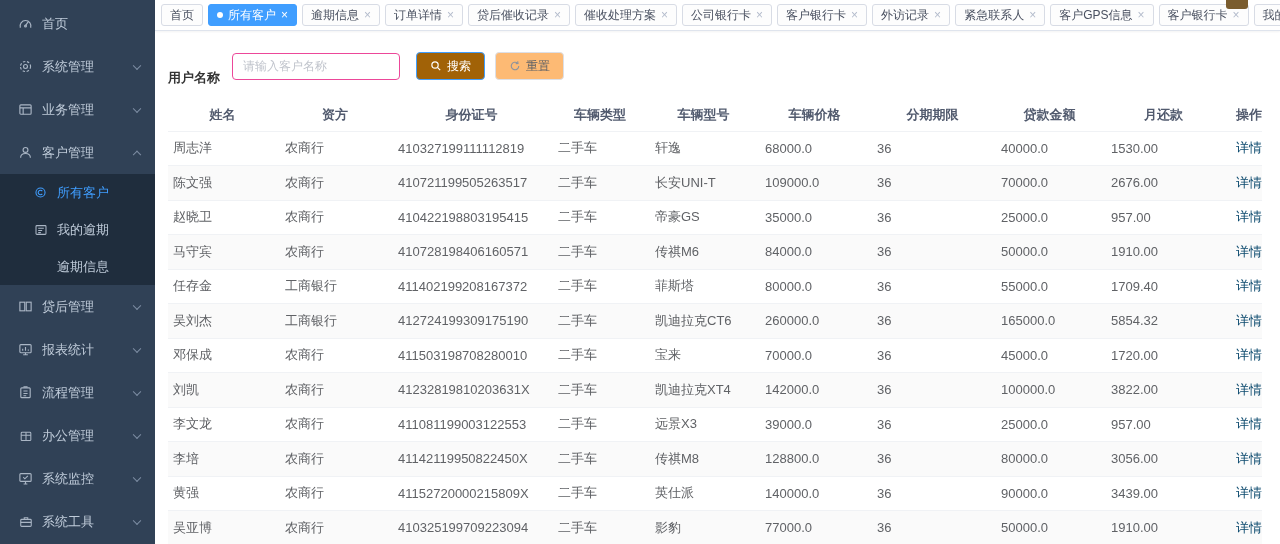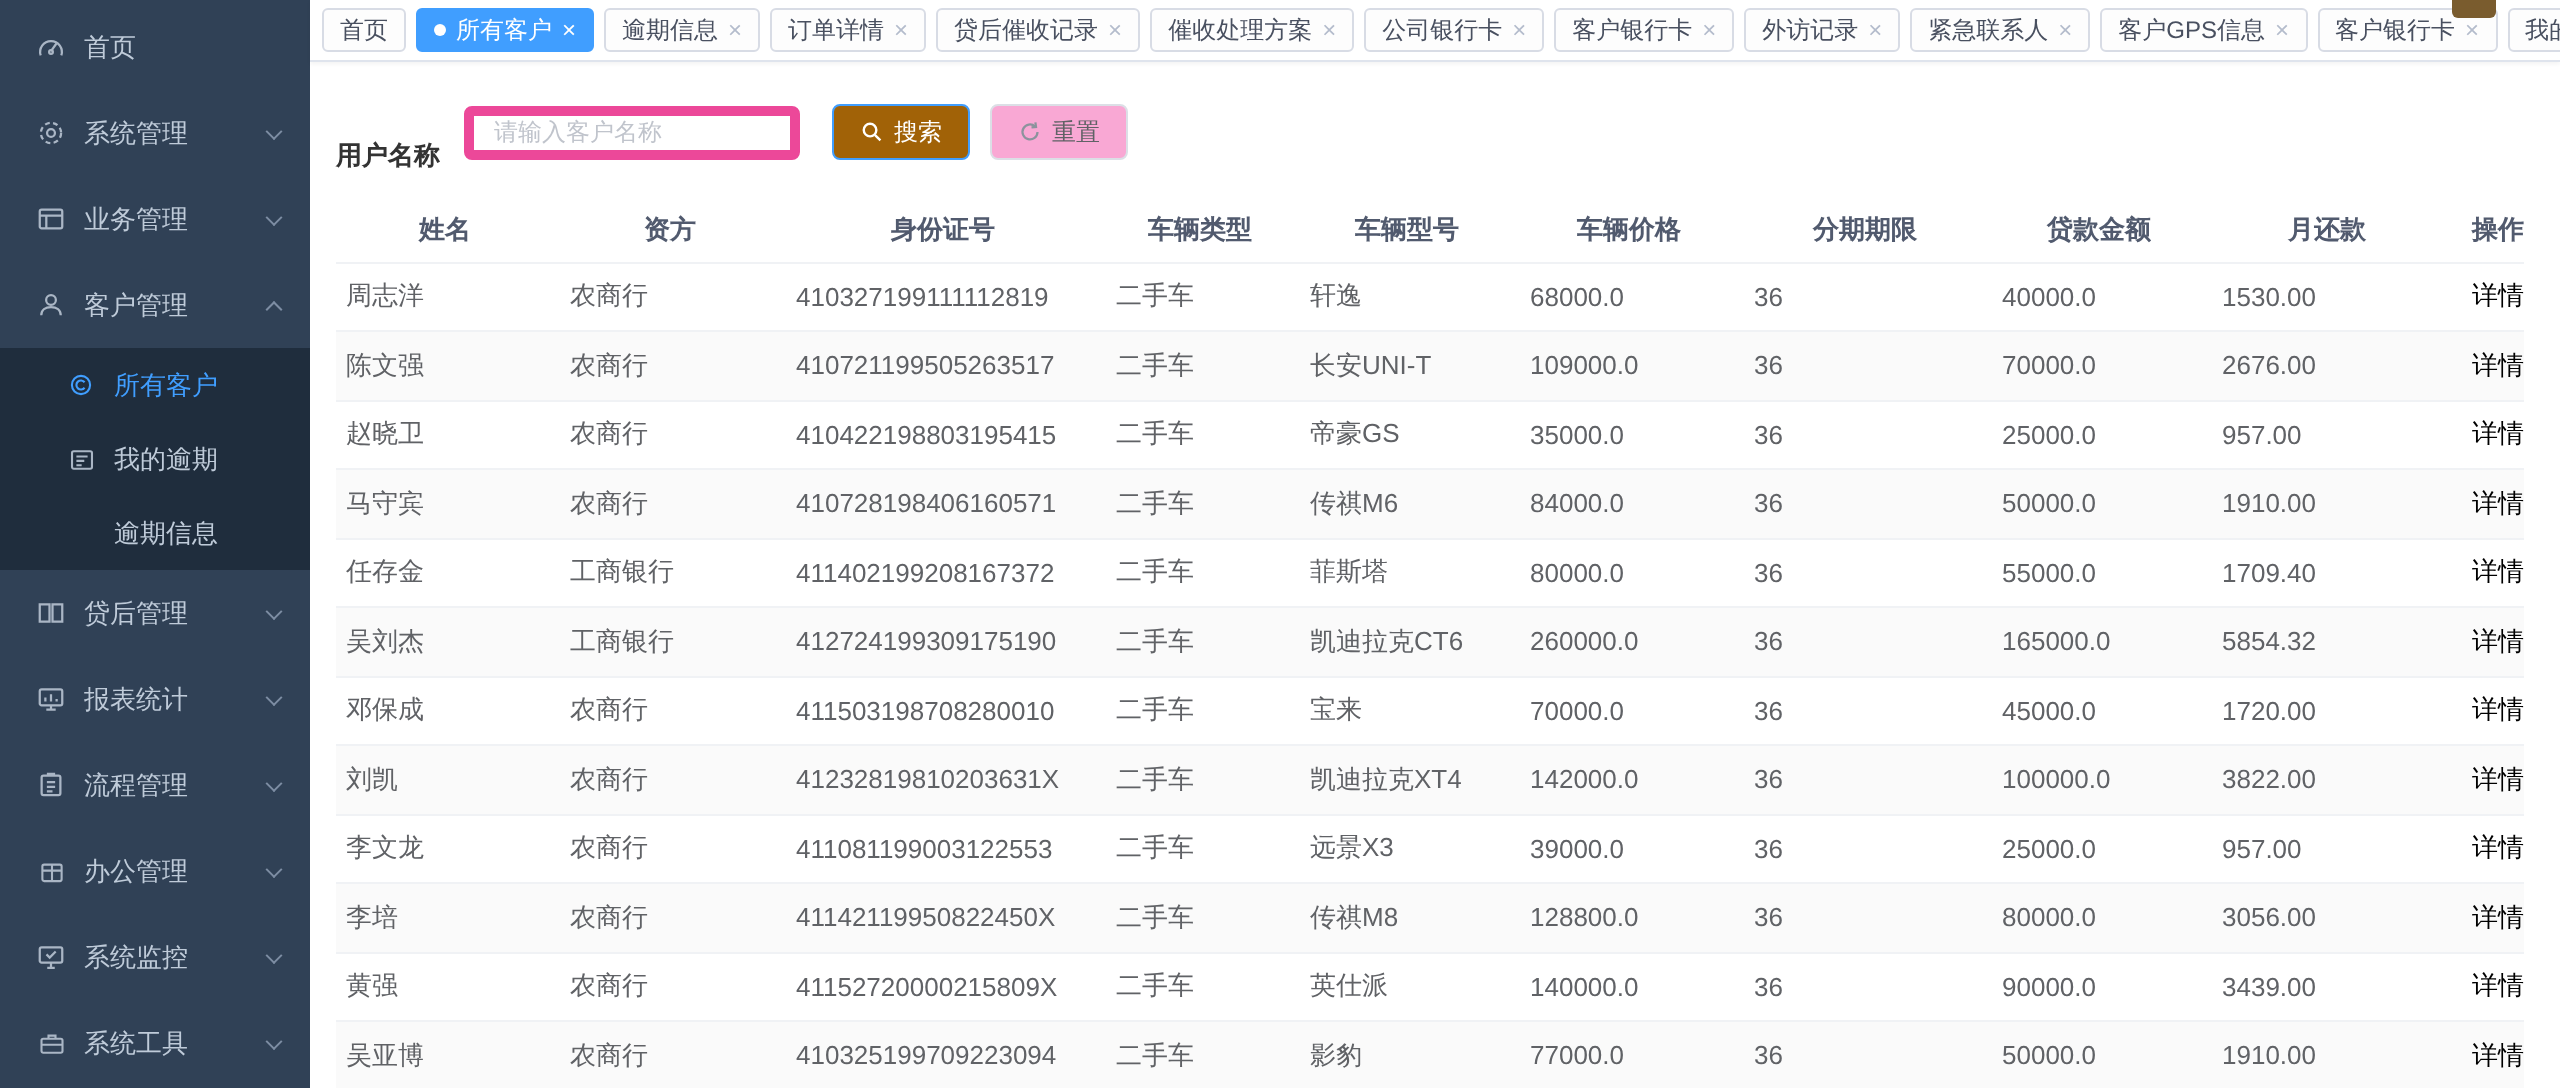--- a/index.html
+++ b/index.html
@@ -36,37 +36,37 @@
   .tab .dot { width:6px; height:6px; border-radius:50%; background:#fff; margin-right:5px; }
   .tab .close { margin-left:5px; font-size:12px; line-height:1; color:#b4bccc; }
   .tab.active .close { color:#fff; }
   .avatar { position:absolute; top:0; right:32px; width:22px; height:9px;
     background:#7a5c2e; border-radius:0 0 3px 3px; cursor:pointer; }
 
   
   .content { flex:1; background:#fff; padding:14px 18px 0 13px; overflow:hidden; }
   .search-row { display:flex; align-items:center; margin-bottom:13px; }
   .search-label { font-size:13px; font-weight:bold; color:#333; margin-right:12px;margin-top:24px; }
-  .search-input { width:168px; height:27px; border:5px solid #ec4899; border-radius:4px;
+  .search-input { width:168px; height:27px; border:1px solid #ec4899; border-radius:4px;
     padding:0 10px; font-size:12px; color:#606266; outline:none; }
   .search-input::placeholder { color:#c0c4cc; }
   .btn { height:28px; display:inline-flex; align-items:center; gap:5px; padding:0 13px;
     font-size:12px; border-radius:4px; cursor:pointer; }
   .btn-primary { background:#a16207; border:1px solid #409eff; color:#fff; margin-left:16px; }
-  .btn-plain { background:#f9a8d4; border:1px solid #dcdfe6; color:#606266; margin-left:10px; }
+  .btn-plain { background:#fdba74; border:1px solid #dcdfe6; color:#606266; margin-left:10px; }
   .btn svg { display:block; }
 
   table { border-collapse:collapse; table-layout:fixed; width:1094px; }
   th { height:31px; text-align:center; font-size:13px; font-weight:bold; color:#515a6e;
     padding:0 8px 0 5px; white-space:nowrap; overflow:hidden; }
   td { height:34.5px; font-size:13px; color:#606266; padding:0 8px 0 5px;
     border-top:1px solid #f0f2f5; white-space:nowrap; overflow:hidden; }
   tbody tr:nth-child(even) { background:#fafafa; }
   th.col-action, td.col-action { text-align:right; padding-right:0;font-family:Liberation Serif, serif; }
-  .detail-link { color:#000000; text-decoration:none; cursor:pointer; }
+  .detail-link { color:#0c4a6e; text-decoration:none; cursor:pointer; }
 </style>
 </head>
 <body>
 
 <div class="app">
 
   <aside class="sidebar">
     <nav id="sidebar-menu">
         <div class="menu-item">
           <span class="mi-icon">

